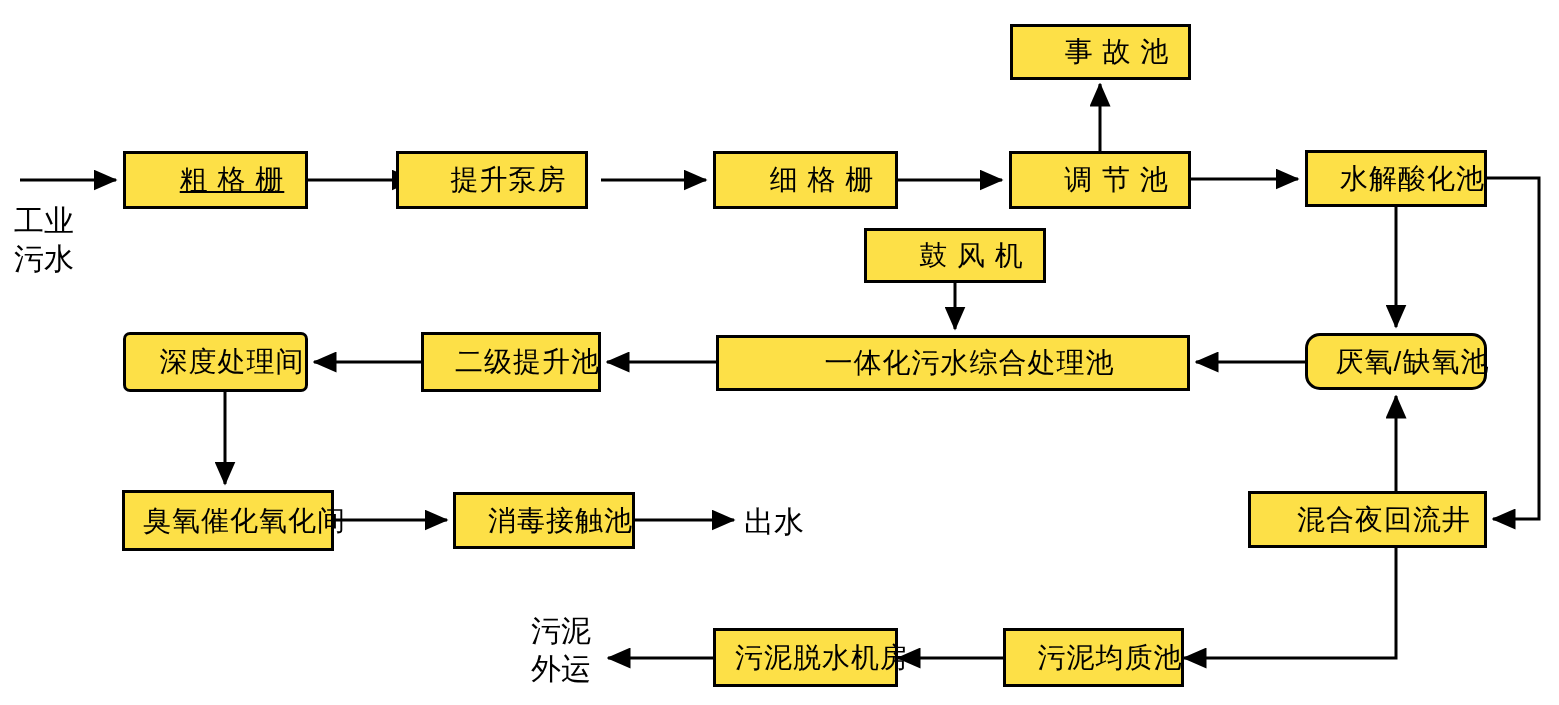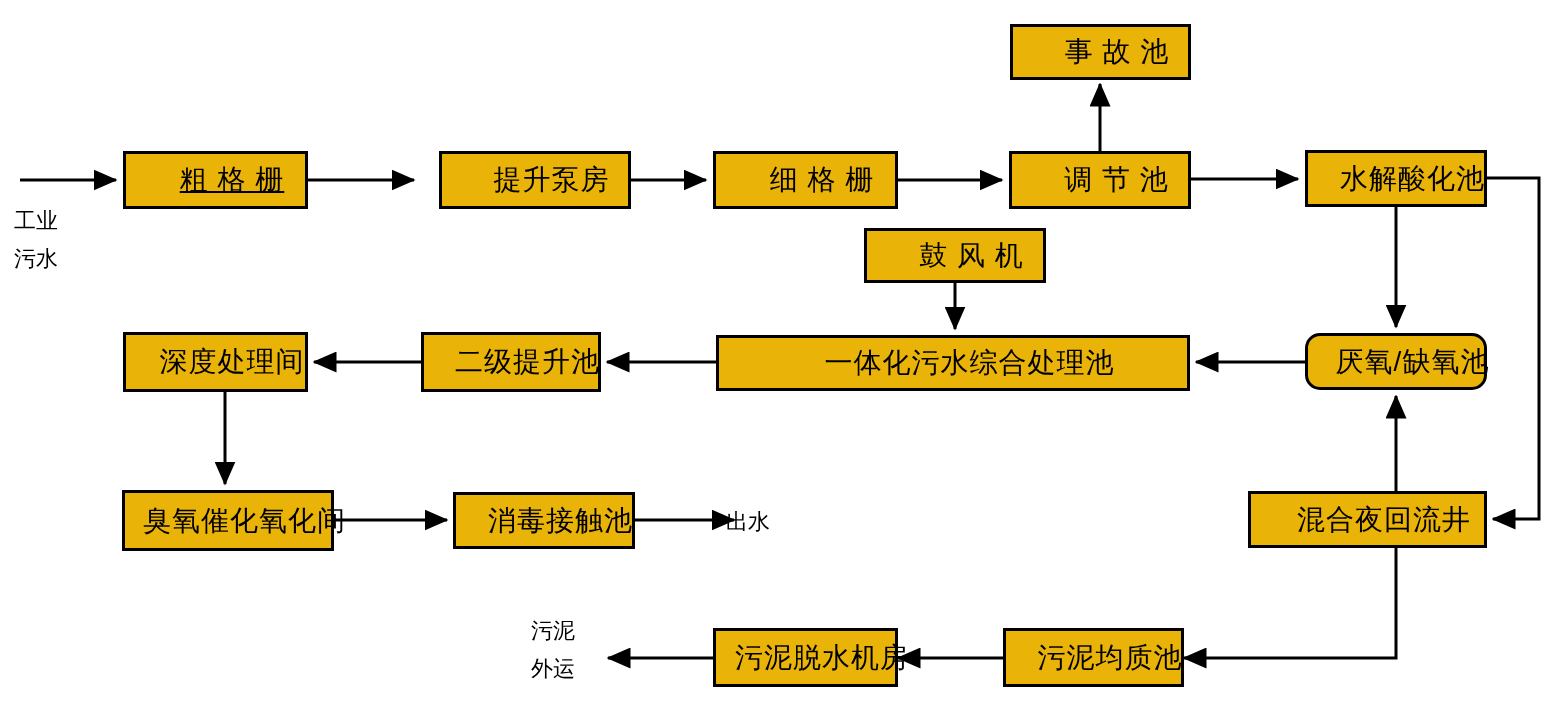--- a/index.html
+++ b/index.html
@@ -20,32 +20,32 @@
     position: absolute;
     left: 0;
     top: 0;
     width: 1559px;
     height: 705px;
   }
   .node {
     position: absolute;
     box-sizing: border-box;
     border: 3px solid #000000;
-    background: #eab308;
+    background: #fde047;
     display: flex;
     align-items: center;
     justify-content: center;
     font-size: 28px;
     letter-spacing: 1px;
     white-space: nowrap;
     padding-left: 33px;
   }
   .free-label {
     position: absolute;
-    font-size: 22px;
+    font-size: 30px;
     line-height: 38px;
     white-space: nowrap;
   }
 </style>
 </head>
 <body>
 
 <div id="canvas">
 
   <svg id="edges-svg" viewBox="0 0 1559 705" xmlns="http://www.w3.org/2000/svg">
@@ -73,44 +73,44 @@
       <line x1="1396" y1="491" x2="1396" y2="396" marker-end="url(#arrow)"></line>
       <polyline points="1396,548 1396,658 1184,658" marker-end="url(#arrow)"></polyline>
       <line x1="1003" y1="658" x2="898" y2="658" marker-end="url(#arrow)"></line>
       <line x1="713" y1="658" x2="608" y2="658" marker-end="url(#arrow)"></line>
     </g>
   </svg>
 
   <div class="node" style="left:1010px; top:24px; width:181px; height:56px;">事 故 池</div>
 
   <div class="node" style="left:123px; top:151px; width:185px; height:58px;text-decoration:underline;">粗 格 栅</div>
-  <div class="node" style="left:439px; top:151px; width:192px; height:58px;">提升泵房</div>
+  <div class="node" style="left:396px; top:151px; width:192px; height:58px;">提升泵房</div>
   <div class="node" style="left:713px; top:151px; width:185px; height:58px;">细 格 栅</div>
   <div class="node" style="left:1009px; top:151px; width:182px; height:58px;">调 节 池</div>
   <div class="node" style="left:864px; top:228px; width:182px; height:55px;">鼓 风 机</div>
 
   <div class="node" style="left:1305px; top:150px; width:182px; height:57px;">水解酸化池</div>
 
-  <div class="node" style="left:123px; top:332px; width:185px; height:60px;">深度处理间</div>
+  <div class="node" style="left:123px; top:332px; width:185px; height:60px;border-radius:7px;">深度处理间</div>
   <div class="node" style="left:421px; top:332px; width:180px; height:60px;">二级提升池</div>
   <div class="node" style="left:716px; top:335px; width:474px; height:56px;">一体化污水综合处理池</div>
   <div class="node" style="left:1305px; top:333px; width:182px; height:57px;border-radius:15px;">厌氧/缺氧池</div>
 
   <div class="node" style="left:122px; top:490px; width:212px; height:61px;">臭氧催化氧化间</div>
   <div class="node" style="left:453px; top:492px; width:182px; height:57px;">消毒接触池</div>
   <div class="node" style="left:1248px; top:491px; width:239px; height:57px;">混合夜回流井</div>
 
   <div class="node" style="left:713px; top:628px; width:185px; height:59px;">污泥脱水机房</div>
   <div class="node" style="left:1003px; top:628px; width:181px; height:59px;">污泥均质池</div>
 
   <div class="free-label" style="left:14px; top:202px;">
     <div>工业</div>
     <div>污水</div>
   </div>
 
-  <div class="free-label" style="left:726px; top:503px;text-align:right;">出水</div>
+  <div class="free-label" style="left:744px; top:503px;text-align:right;">出水</div>
 
   <div class="free-label" style="left:531px; top:612px;">
     <div>污泥</div>
     <div>外运</div>
   </div>
 
 </div>
 
 </body></html>

